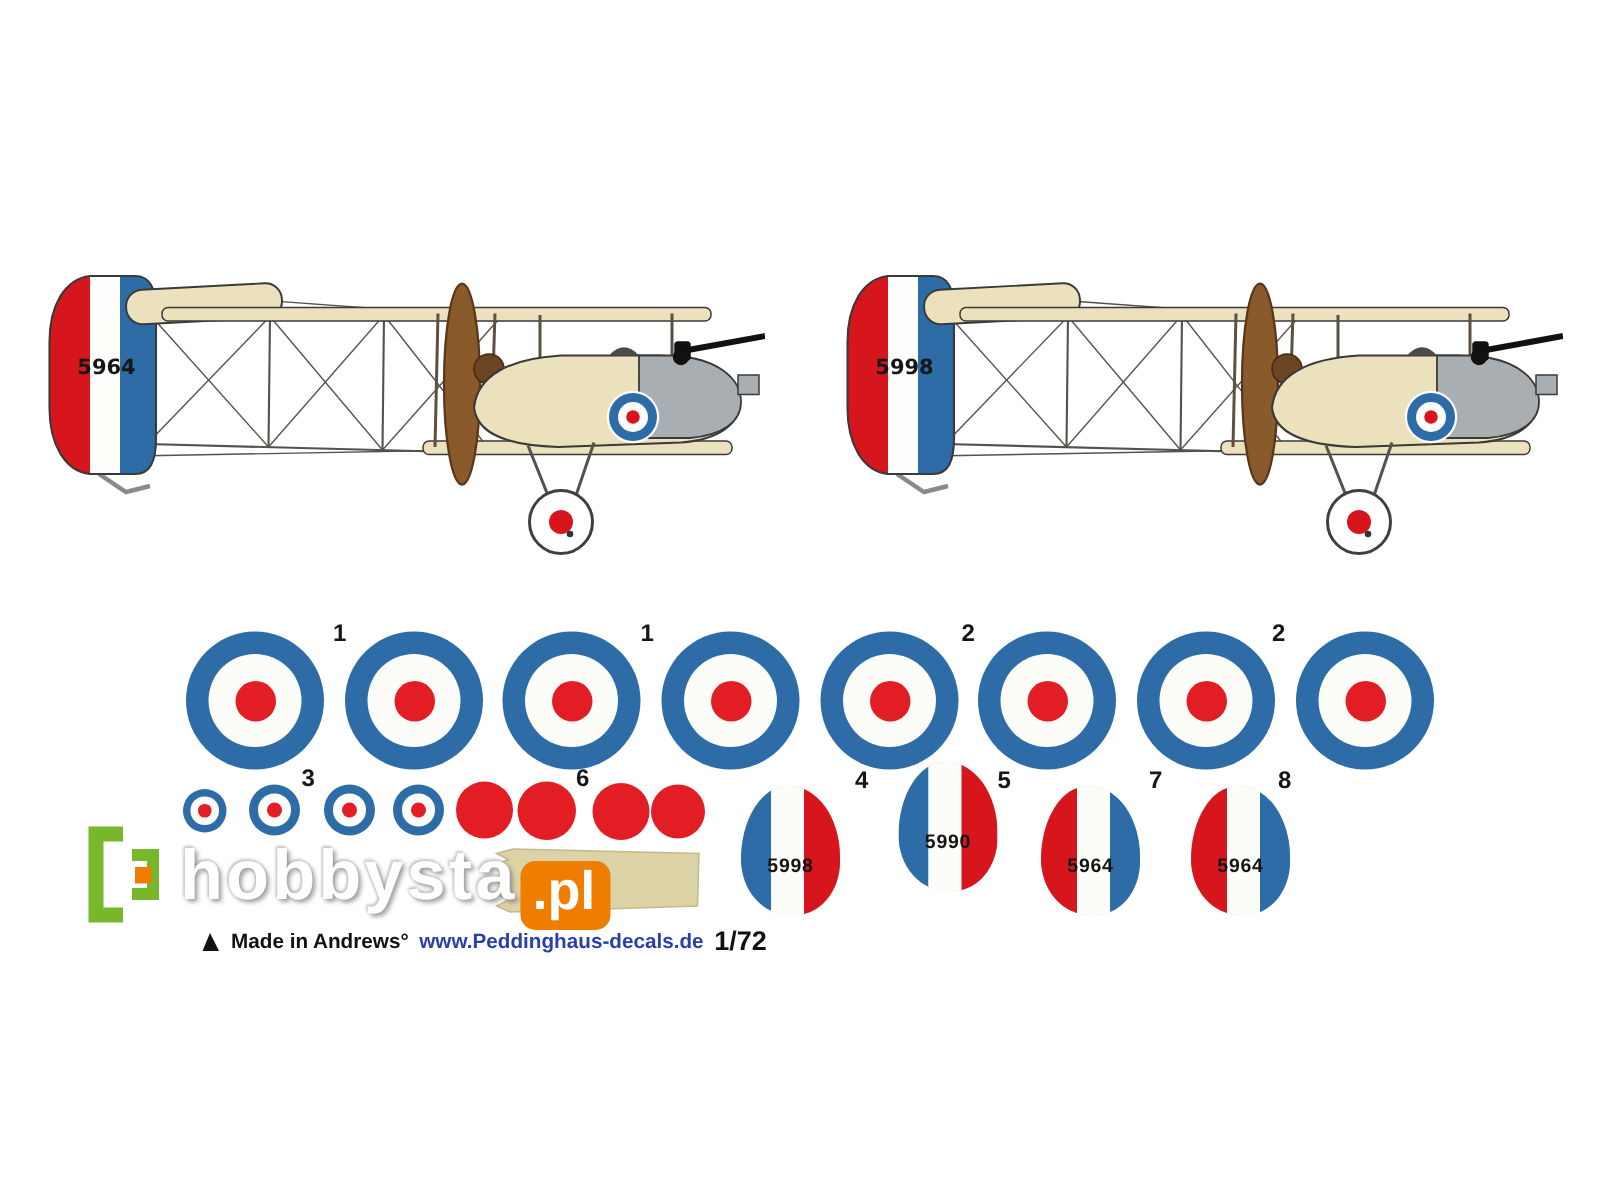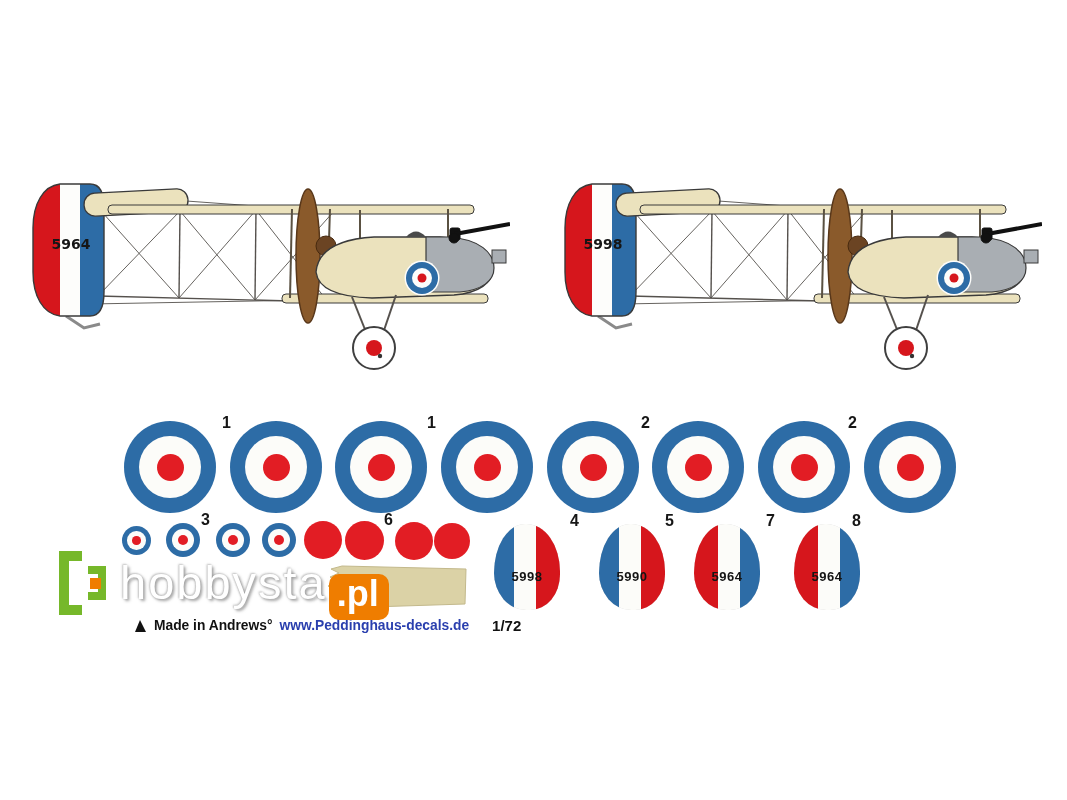--- a/index.html
+++ b/index.html
@@ -39,36 +39,36 @@
   .stripe { height:100%; }
   .rd-serial {
     position:absolute; left:0; right:0; top:52%; text-align:center;
     font-size:13px; font-weight:bold; color:#141414; letter-spacing:0.5px;
   }
 
   .tan-strip { position:absolute; }
 
   .wm { position:absolute; left:52px; top:548px; display:flex; align-items:flex-start; z-index:6; }
   .wm-name {
-    font-size:47px; font-weight:400; color:#ffffff; letter-spacing:2px; margin-left:6px;
+    font-size:47px; font-weight:700; color:#ffffff; letter-spacing:2px; margin-left:6px;
     line-height:70px;
     text-shadow: 2px 2px 3px rgba(120,120,120,0.65), -1px -1px 2px rgba(165,165,165,0.55), 0 0 2px rgba(150,150,150,0.5);
   }
   .wm-tld {
     background:#ef7d00; color:#ffffff; font-size:36px; font-weight:800;
     border-radius:10px; padding:2px 10px 8px 8px; margin-left:2px; margin-top:26px; line-height:36px;
   }
 
   .caption {
     position:absolute; left:134px; top:617px; white-space:nowrap;
     display:flex; align-items:center; font-size:13.8px; font-weight:bold; color:#111111; z-index:4;
   }
   .caption .part { margin-left:7px; }
   .caption .web { color:#2a3fae; }
-  .caption .scale { font-size:15px; margin-left:23px; }
+  .caption .scale { font-size:18px; margin-left:7px; }
 </style>
 </head>
 <body>
 
 <div class="canvas">
 
   <svg class="plane" style="left:30px; top:176px;" width="480" height="205" viewBox="0 0 480 205">
 
     <g stroke="#55514d" stroke-width="1.4" fill="none">
       <line x1="72" y1="36" x2="305" y2="34"></line>
@@ -269,21 +269,21 @@
   <span class="num" style="left:384px; top:511px;">6</span>
 
   <div class="rudder-decal" style="left:494px; top:524px;">
     <div class="stripe" style="flex:0 0 30%; background:#2d6ca6;"></div>
     <div class="stripe" style="flex:0 0 34%; background:#fcfcf9;"></div>
     <div class="stripe" style="flex:0 0 36%; background:#d6161c;"></div>
     <span class="rd-serial">5998</span>
   </div>
   <span class="num" style="left:570px; top:512px;">4</span>
 
-  <div class="rudder-decal" style="left:599px; top:524px;">
+  <div class="rudder-decal" style="left:599px; top:508px;">
     <div class="stripe" style="flex:0 0 30%; background:#2d6ca6;"></div>
     <div class="stripe" style="flex:0 0 34%; background:#fcfcf9;"></div>
     <div class="stripe" style="flex:0 0 36%; background:#d6161c;"></div>
     <span class="rd-serial">5990</span>
   </div>
   <span class="num" style="left:665px; top:512px;">5</span>
 
   <div class="rudder-decal" style="left:694px; top:524px;">
     <div class="stripe" style="flex:0 0 36%; background:#d6161c;"></div>
     <div class="stripe" style="flex:0 0 34%; background:#fcfcf9;"></div>

